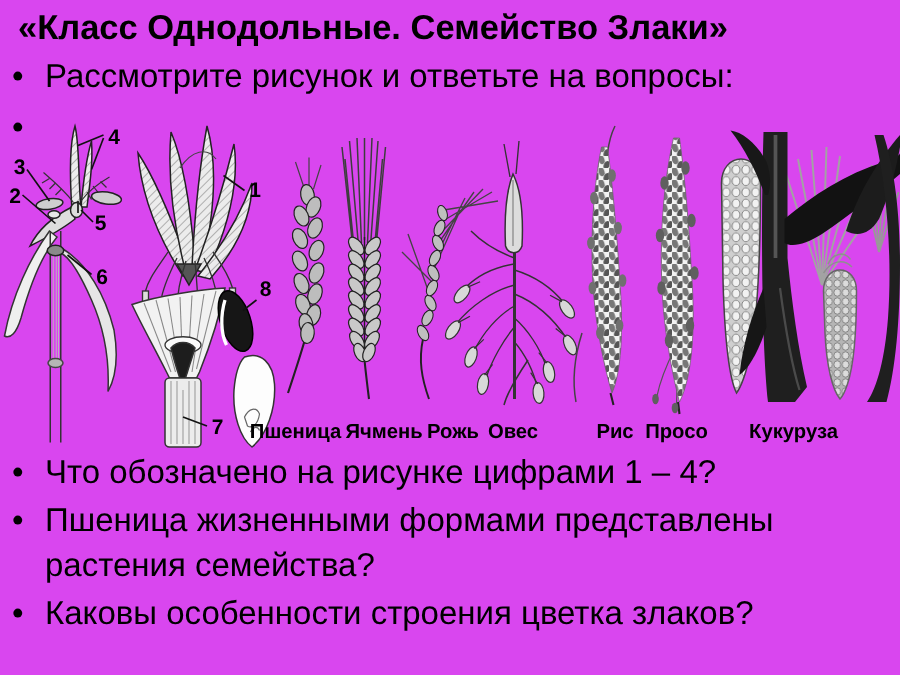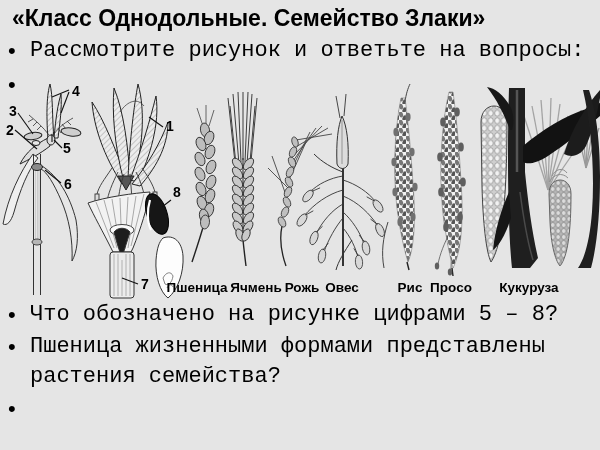--- a/index.html
+++ b/index.html
@@ -1,26 +1,26 @@
 <!DOCTYPE html>
 <html><head>
 <meta charset="utf-8">
 <style>
   html,body{margin:0;padding:0;}
   .slide{
-    position:relative;width:600px;height:450px;background:#e5e5e5;
+    position:relative;width:600px;height:450px;background:#d946ef;
     font-family:"Liberation Sans",sans-serif;color:#000;overflow:hidden;
   }
   .title{
     position:absolute;left:12px;top:4px;margin:0;
     font-size:23px;font-weight:bold;line-height:1.25;white-space:nowrap;
   }
   .bullet-row{position:absolute;display:flex;align-items:flex-start;}
   .bullet-row .dot{flex:0 0 22px;margin-left:8px;font-size:22px;line-height:30px;}
-  .bullet-row .txt{font-size:22px;line-height:30px;font-family:Liberation Mono, monospace;}
+  .bullet-row .txt{font-size:22px;line-height:30px;}
   .intro{left:0;top:36px;width:592px;}
   .empty-bullet{left:0;top:70px;}
   .figure-svg{position:absolute;left:0;top:72px;width:600px;height:228px;}
   .questions{position:absolute;left:0;top:300px;width:560px;}
   .questions .q-row{position:static;display:flex;margin-bottom:2px;}
   .num-label{font-size:14px;font-weight:bold;}
   .plant-label{font-size:13.5px;font-weight:bold;text-anchor:middle;}
 </style>
 </head>
 <body>
@@ -357,24 +357,25 @@
       <text class="plant-label" x="342" y="220">Овес</text>
       <text class="plant-label" x="410" y="220">Рис</text>
       <text class="plant-label" x="451" y="220">Просо</text>
       <text class="plant-label" x="529" y="220">Кукуруза</text>
     </g>
   </svg>
 
   <div class="questions">
     <div class="bullet-row q-row">
       <span class="dot">•</span>
-      <span class="txt">Что обозначено на рисунке цифрами 5 – 8?</span>
+      <span class="txt">Что обозначено на рисунке цифрами 1 – 4?</span>
     </div>
     <div class="bullet-row q-row">
       <span class="dot">•</span>
       <span class="txt">Пшеница жизненными формами представлены растения семейства?</span>
     </div>
     <div class="bullet-row q-row">
       <span class="dot">•</span>
+      <span class="txt">Каковы особенности строения цветка злаков?</span>
     </div>
   </div>
 
 </div>
 
 </body></html>

